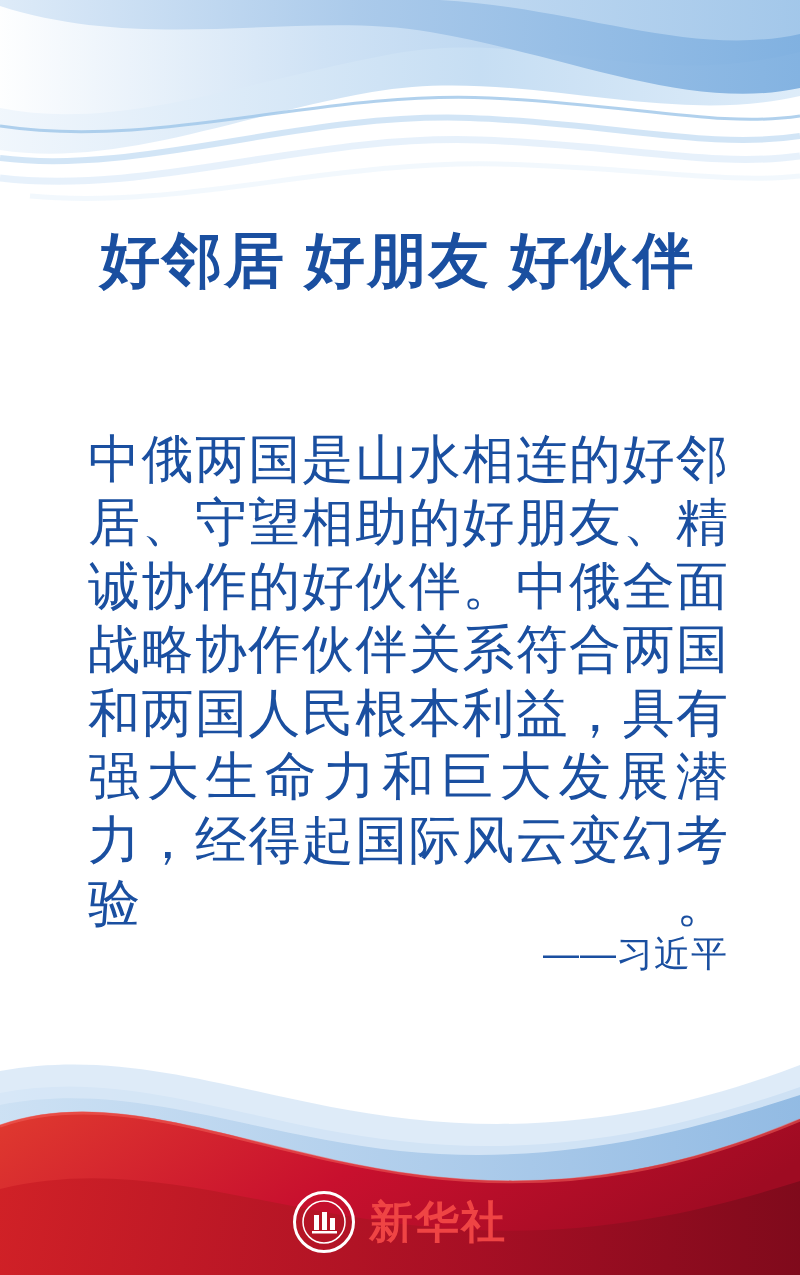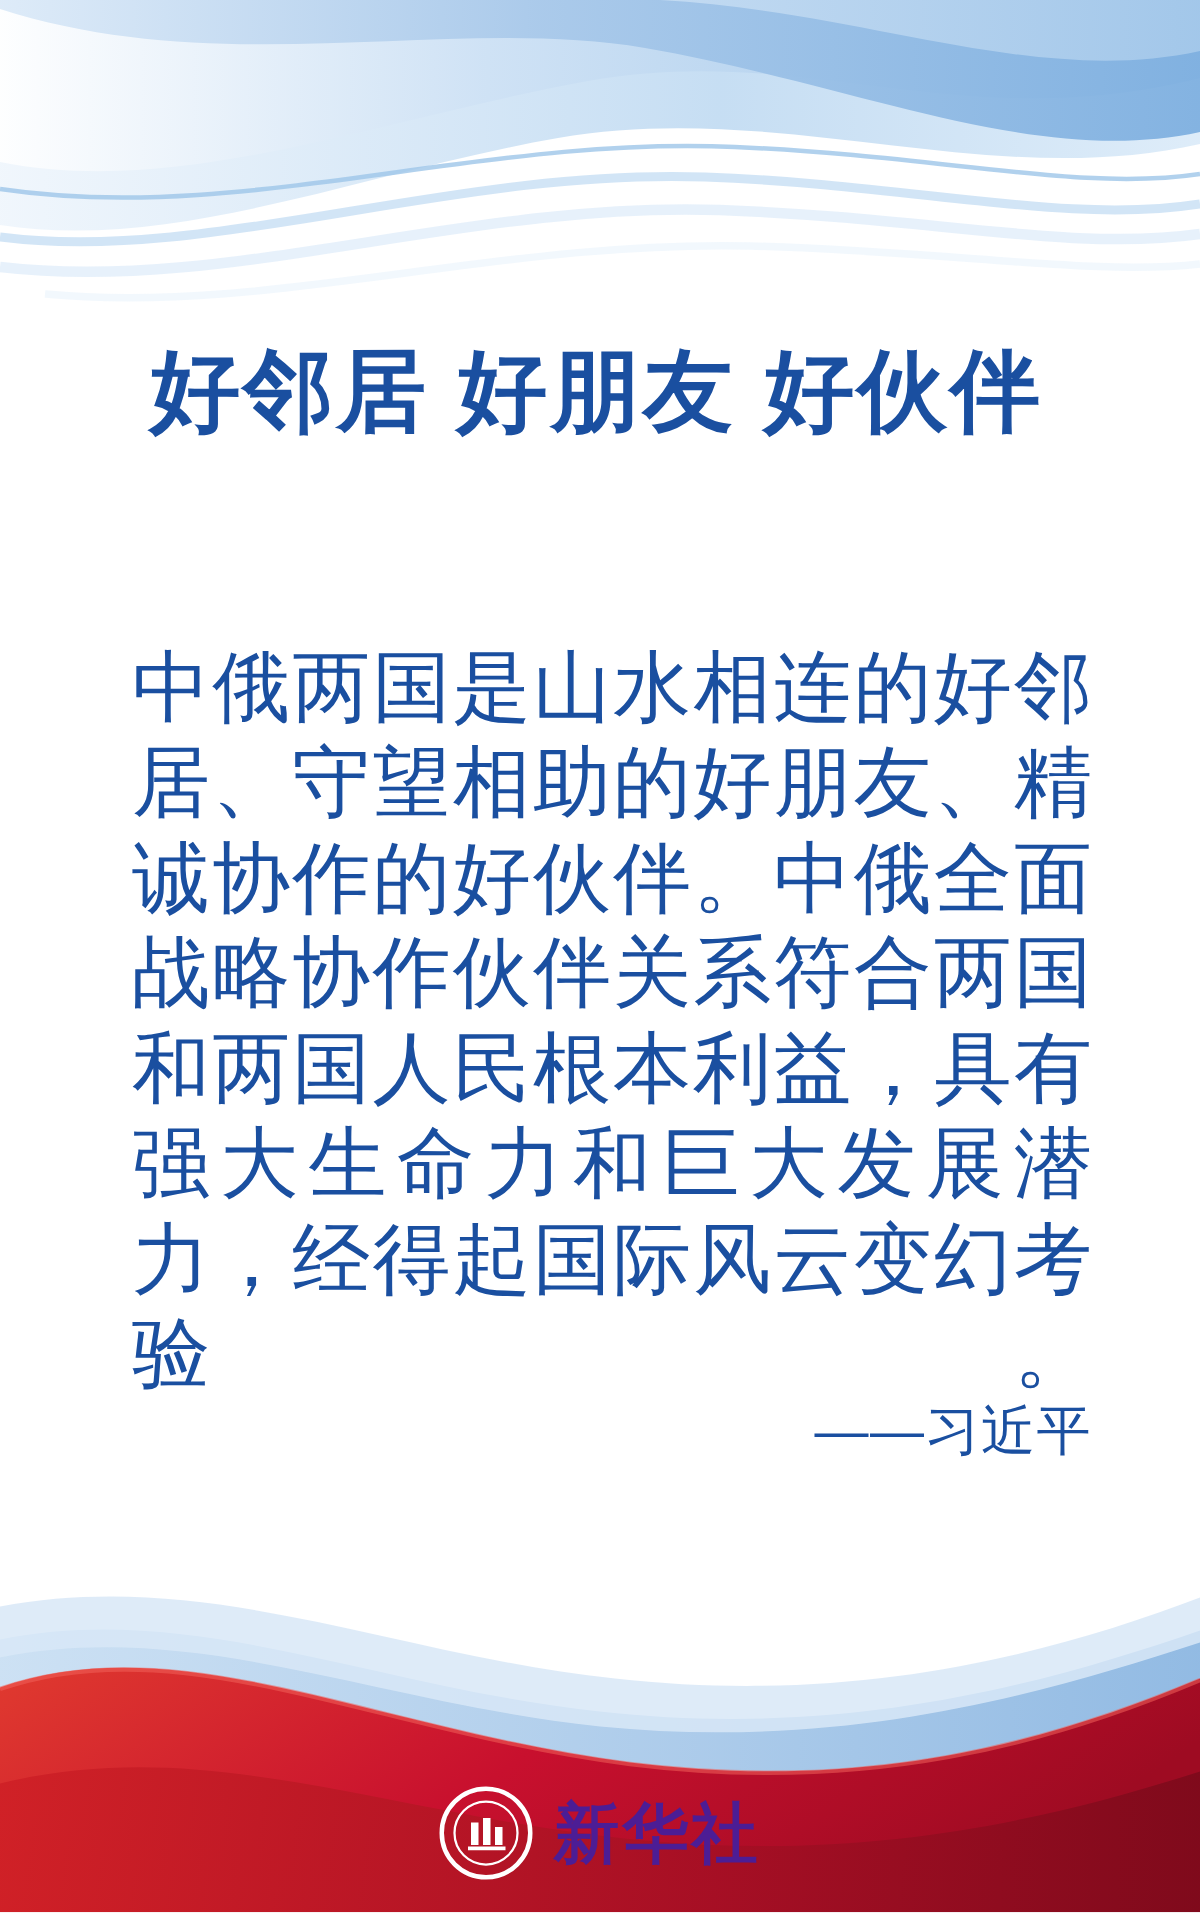--- a/index.html
+++ b/index.html
@@ -113,21 +113,21 @@
     height: 56px;
     border-radius: 50%;
     border: 3px solid #ffffff;
     display: flex;
     align-items: center;
     justify-content: center;
     position: relative;
   }
   .logo-mark svg { display:block; }
   .logo-text {
-    color: #4c1d95;
+    color: #ef4444;
     font-size: 44px;
     font-weight: bold;
     letter-spacing: 2px;
     font-family: "Liberation Serif", serif;
   }
 </style>
 </head>
 <body>
 
 <div class="poster">

